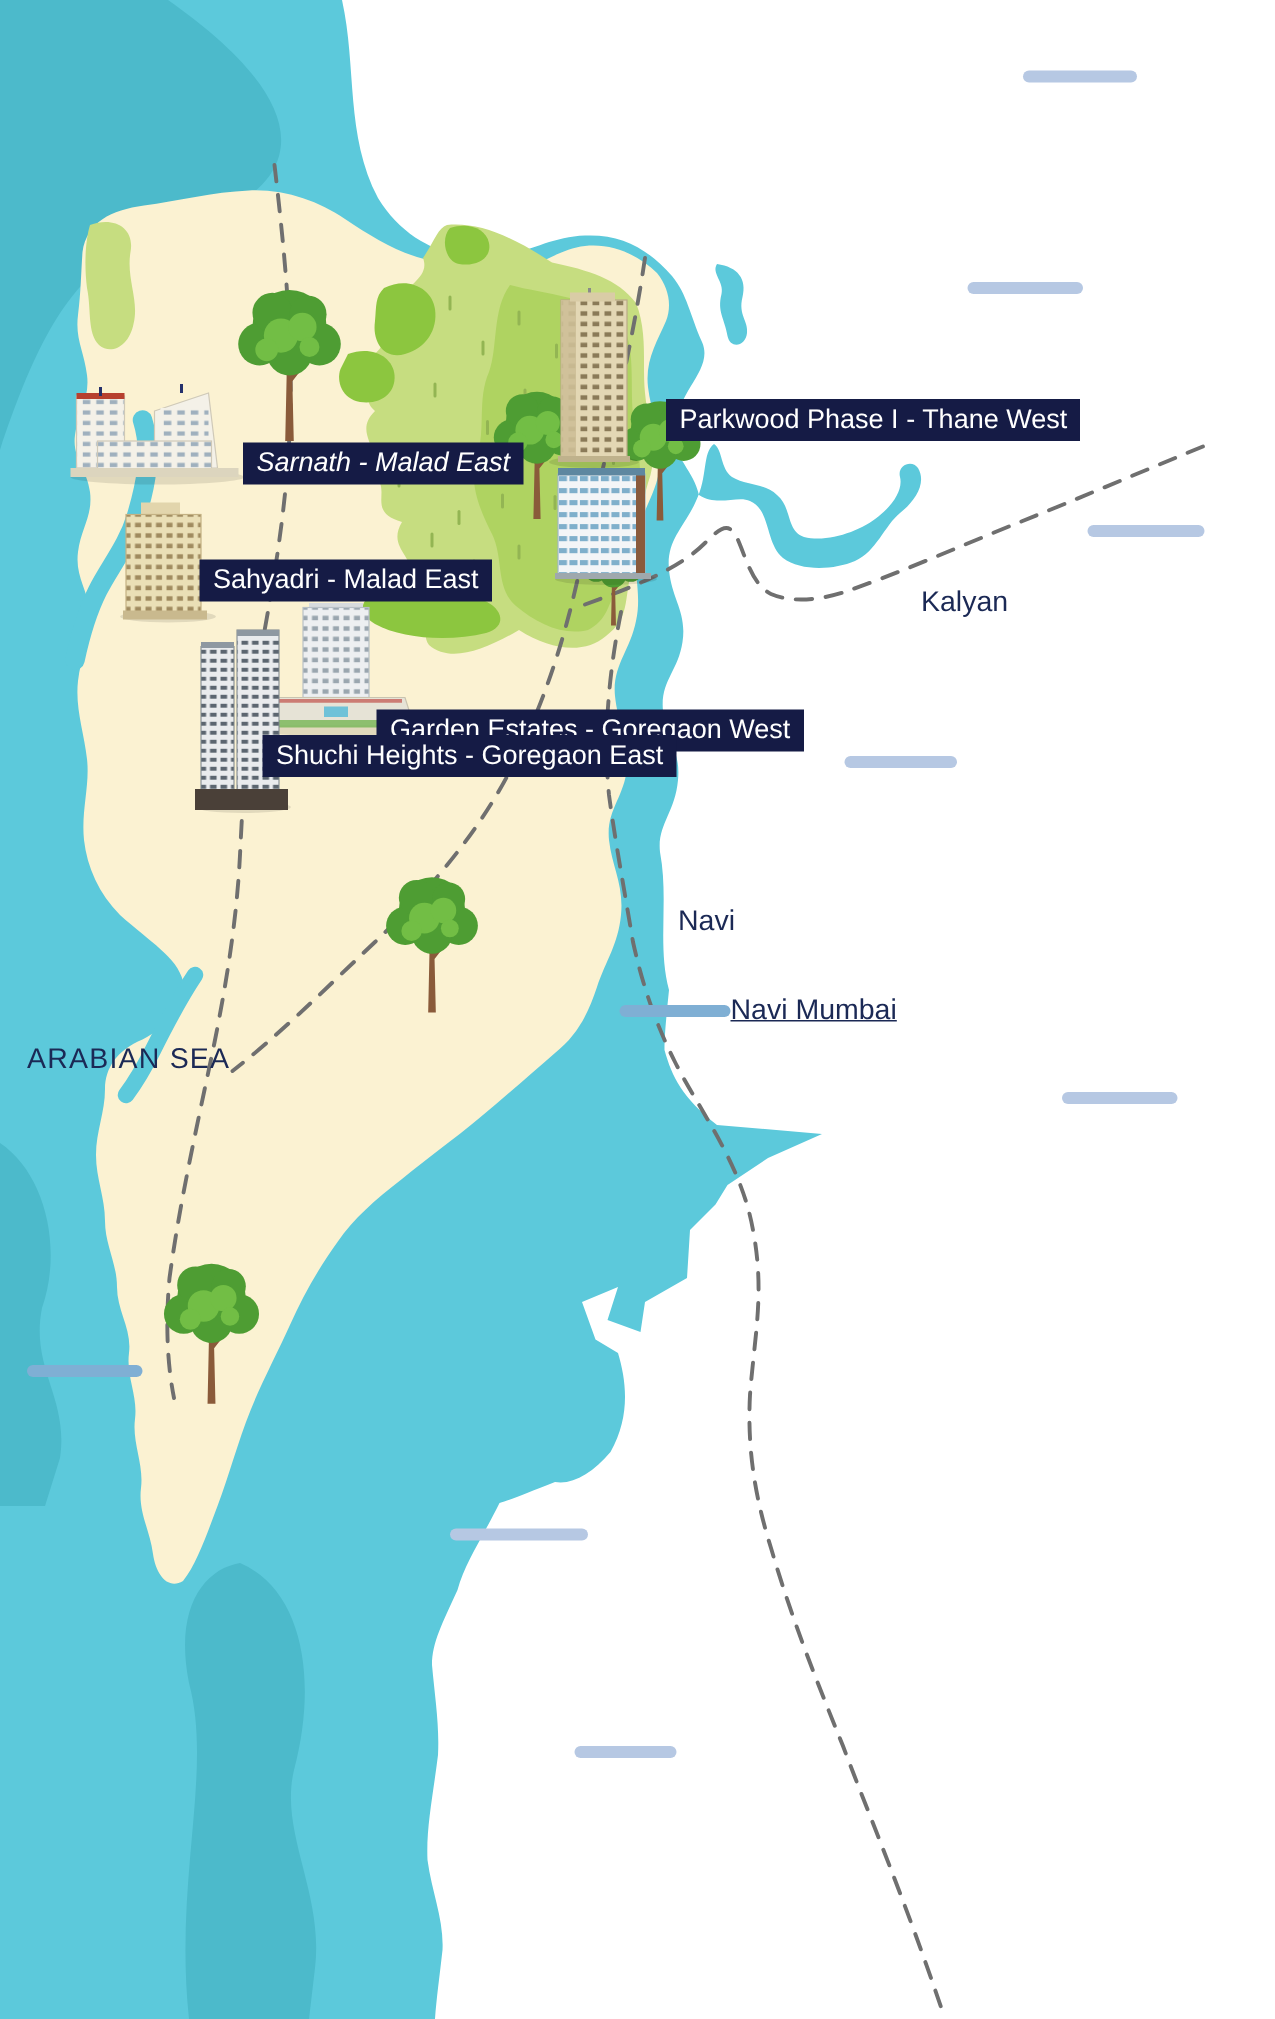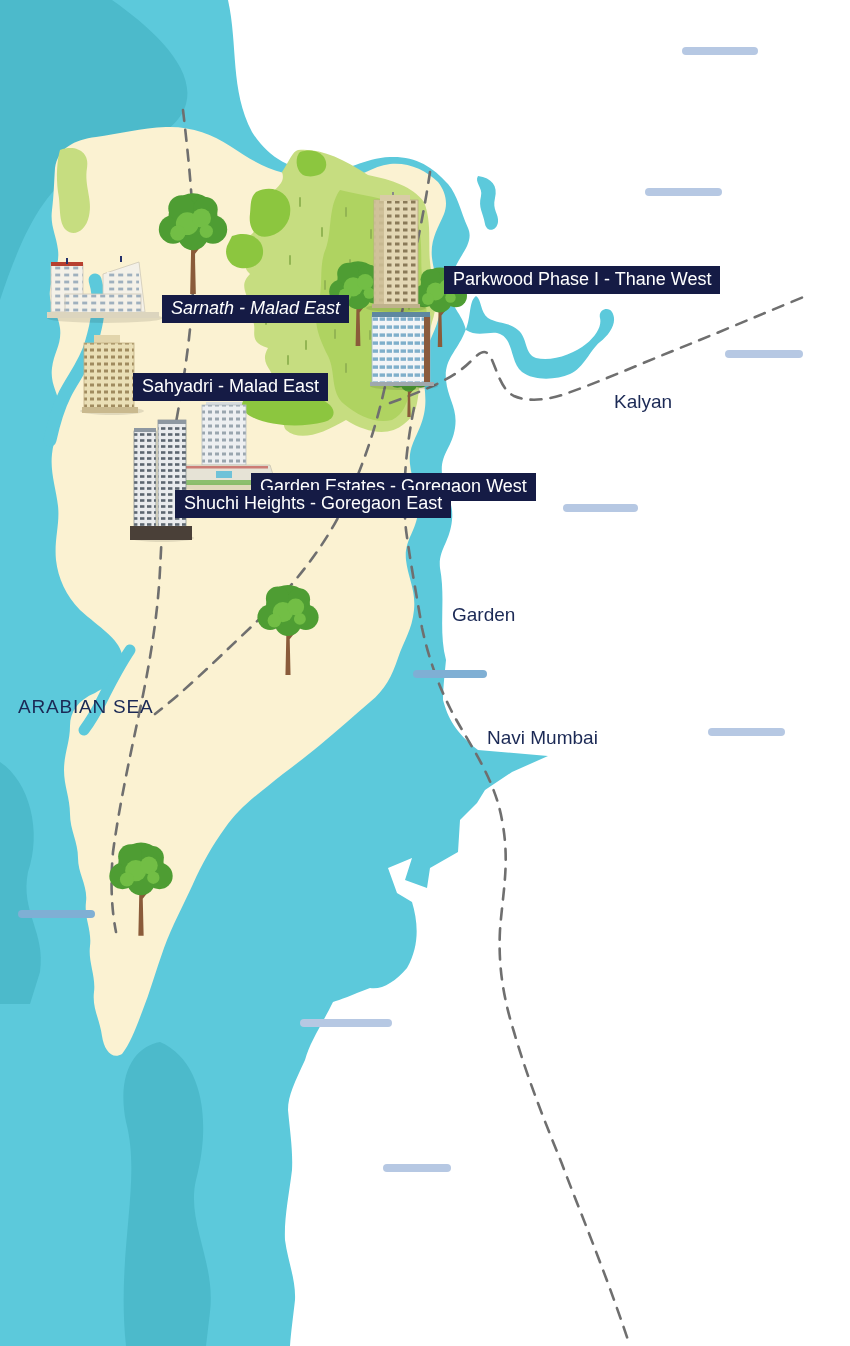--- a/index.html
+++ b/index.html
@@ -337,16 +337,16 @@
 </svg>
 
 <div class="chip" style="left:162px;top:295px;font-style:italic;">Sarnath - Malad East</div>
 <div class="chip" style="left:444px;top:249px;margin-top:17px;">Parkwood Phase I - Thane West</div>
 <div class="chip" style="left:133px;top:373px;">Sahyadri - Malad East</div>
 <div class="chip" style="left:251px;top:438px;margin-top:35px;">Garden Estates - Goregaon West</div>
 <div class="chip" style="left:175px;top:490px;">Shuchi Heights - Goregaon East</div>
 
 <div class="place sea-name" style="left:18px;top:696px;">ARABIAN SEA</div>
 <div class="place" style="left:590px;top:391px;margin-left:24px;">Kalyan</div>
-<div class="place" style="left:452px;top:604px;">Garden</div>
-<div class="place" style="left:487px;top:727px;">Navi Mumbai</div>
+<div class="place" style="left:452px;top:604px;">Navi</div>
+<div class="place" style="left:487px;top:663px;text-decoration:underline;">Navi Mumbai</div>
 
 </div>
 
 </body></html>

